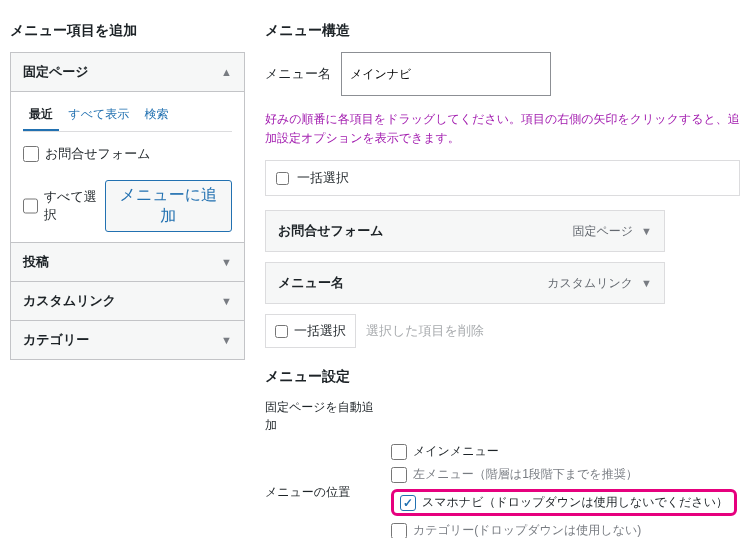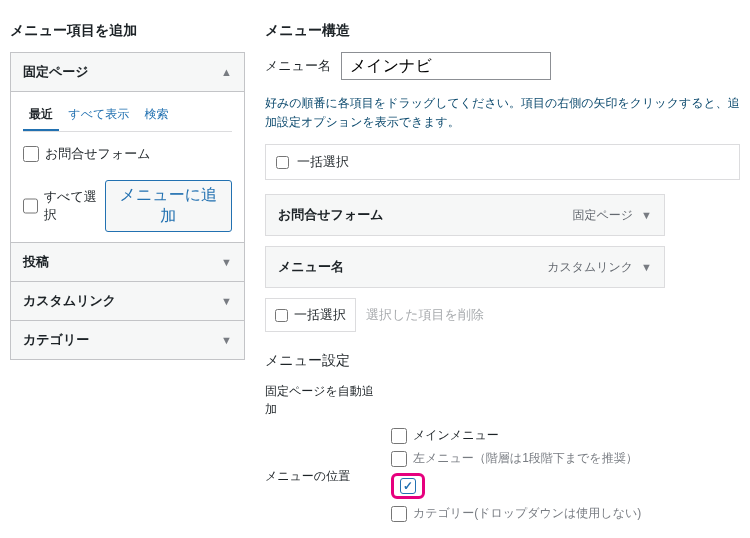--- a/index.html
+++ b/index.html
@@ -15,29 +15,29 @@
 .metabox-body{padding:10px 12px}
 .tabs{border-bottom:1px solid #dcdcde;margin-bottom:10px;font-size:12px}
 .tabs span{display:inline-block;padding:4px 6px 6px;cursor:pointer;color:#2271b1}
 .tabs span.active{border-bottom:2px solid #2271b1;font-weight:600;color:#1d2327}
 .check-row{display:flex;align-items:center;gap:6px;padding:3px 0}
 .check-row input[type=checkbox]{width:16px;height:16px;margin:0}
 .metabox-footer{display:flex;justify-content:space-between;align-items:center;margin-top:10px;padding-top:4px}
 .btn{border:1px solid #2271b1;background:#f6f7f7;color:#2271b1;padding:4px 10px;border-radius:3px;font-size:16px;cursor:pointer}
 .caret{color:#787c82;font-size:11px}
 .name-row{display:flex;align-items:center;gap:10px;margin-bottom:14px}
-.name-row input[type=text]{border:1px solid #8c8f94;padding:4px 8px;font-size:16px;width:210px;height:28px}
-.help{color:#0c4a6e;font-size:12px;line-height:1.6;margin-bottom:12px}
+.name-row input[type=text]{border:1px solid #8c8f94;padding:4px 8px;font-size:12px;width:210px;height:44px}
+.help{color:#a21caf;font-size:12px;line-height:1.6;margin-bottom:12px}
 .bulk-bar{border:1px solid #dcdcde;padding:8px 10px;margin-bottom:14px;display:flex;align-items:center;gap:8px}
 .menu-item{border:1px solid #dcdcde;background:#f6f7f7;padding:11px 12px;display:flex;justify-content:space-between;align-items:center;margin-bottom:10px;max-width:400px}
 .menu-item .type{color:#646970;font-size:12px;display:flex;align-items:center;gap:8px}
 .bulk-bar2{display:flex;align-items:center;gap:10px;margin:4px 0 20px}
 .bulk-bar2 .boxed{border:1px solid #dcdcde;padding:7px 9px;display:flex;align-items:center;gap:6px}
 .disabled-link{color:#a7aaad}
-h3{font-size:14px;font-weight:400;margin:18px 0 10px}
+h3{font-size:14px;font-weight:700;margin:18px 0 10px}
 .setting-row{display:flex;align-items:center;gap:8px;font-size:12px;margin-bottom:6px}
 .setting-row .lbl{width:118px;flex-shrink:0;padding-top:2px;line-height:1.5}
 .setting-row .opts{flex:1}
 .highlight{border:3px solid #e6007e;border-radius:6px;padding:2px 6px;display:inline-flex;align-items:center;gap:6px}
 .checked-box{width:16px;height:16px;border:1px solid #2271b1;border-radius:3px;background:#fff;display:inline-flex;align-items:center;justify-content:center;color:#2271b1;font-weight:bold;font-size:12px}
 .faded{color:#787c82}
 </style>
 </head>
 <body>
 
@@ -141,20 +141,21 @@
           <input type="checkbox" style="">
           <span>メインメニュー</span>
         </label>
         <label class="check-row faded">
           <input type="checkbox" style="">
           <span>左メニュー（階層は1段階下までを推奨）</span>
         </label>
         <div class="check-row">
           <span class="highlight">
             <span class="checked-box">✓</span>
+            <span>スマホナビ（ドロップダウンは使用しないでください）</span>
           </span>
         </div>
         <label class="check-row faded">
           <input type="checkbox" style="">
           <span>カテゴリー(ドロップダウンは使用しない)</span>
         </label>
       </div>
     </div>
 
   </div>

